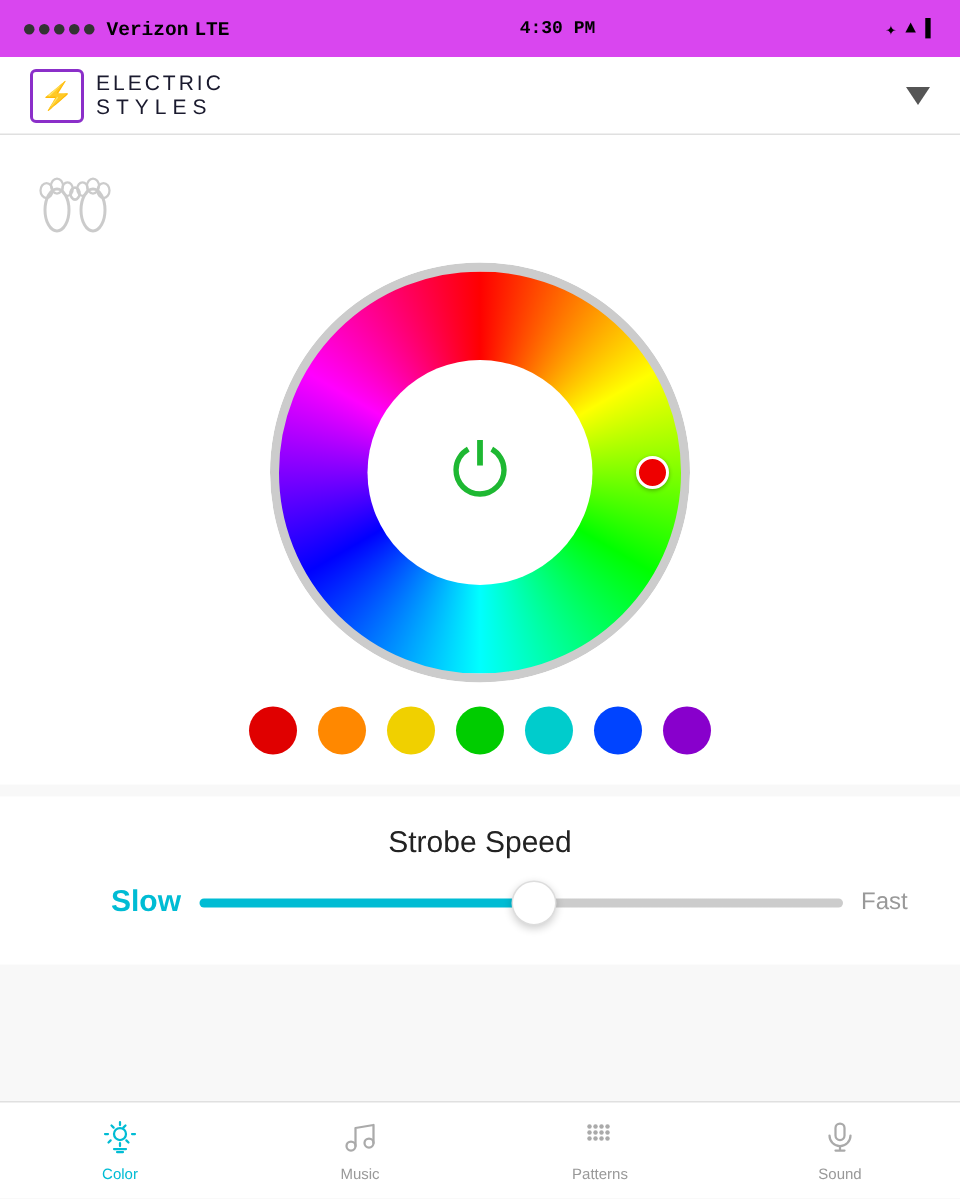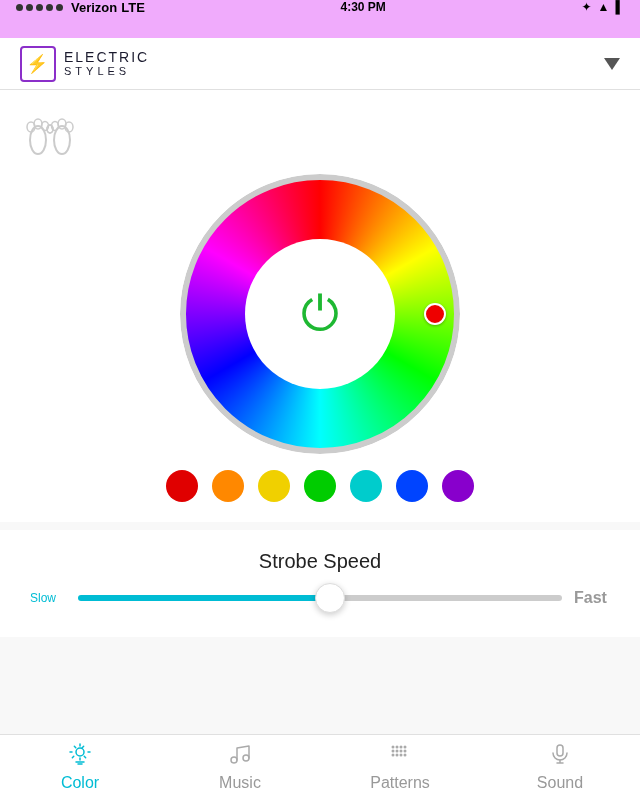--- a/index.html
+++ b/index.html
@@ -10,27 +10,28 @@
       background: #f0f0f0;
       font-family: -apple-system, 'Helvetica Neue', Arial, sans-serif;
       overflow: hidden;
       position: relative;
     }
 
     
     #status-bar {
       width: 100%;
       height: 38px;
-      background: #f0abfc;
-      display: flex;
-      align-items: flex-start;
+      background: #d946ef;
+      display: flex;
+      align-items: center;
       justify-content: space-between;
       padding: 0 16px;
       font-size: 13px;
       font-weight: 500;
+      font-family: Liberation Mono, monospace;
     }
     .status-left { display: flex; align-items: center; gap: 4px; }
     .status-dots { display: flex; gap: 3px; }
     .status-dot { width: 7px; height: 7px; border-radius: 50%; background: #333; }
     .status-carrier { font-size: 13px; font-weight: 600; margin-left: 4px; }
     .status-lte { font-size: 13px; font-weight: 600; }
     .status-center { font-size: 12px; font-weight: 600; }
     .status-right { display: flex; align-items: center; gap: 6px; font-size: 12px; }
 
     
@@ -60,21 +61,21 @@
     }
     .logo-text {
       font-size: 14px;
       font-weight: 400;
       letter-spacing: 2px;
       color: #1a1a2e;
       text-transform: uppercase;
       line-height: 1.1;
     }
     .logo-subtitle {
-      font-size: 11px;
+      font-size: 14px;
       letter-spacing: 4px;
       color: #1a1a2e;
       text-transform: uppercase;
     }
     .header-dropdown {
       width: 0;
       height: 0;
       border-left: 8px solid transparent;
       border-right: 8px solid transparent;
       border-top: 12px solid #555;
@@ -211,30 +212,31 @@
       margin-bottom: 16px;
     }
 
     .slider-container {
       display: flex;
       align-items: center;
       gap: 12px;
     }
 
     .slider-label-slow {
-      font-size: 12px;
+      font-size: 20px;
       color: #00bcd4;
-      font-weight: 400;
+      font-weight: 700;
       min-width: 36px;
+      margin-left: 44px;
     }
 
     .slider-label-fast {
       font-size: 16px;
       color: #999;
-      font-weight: 700;
+      font-weight: 400;
       min-width: 36px;
     }
 
     .slider-track {
       flex: 1;
       height: 6px;
       border-radius: 3px;
       background: linear-gradient(to right, #00bcd4 0%, #00bcd4 55%, #ccc 55%, #ccc 100%);
       position: relative;
     }
@@ -274,21 +276,21 @@
       cursor: pointer;
       padding: 8px 0;
     }
 
     .nav-icon {
       font-size: 22px;
       line-height: 1;
     }
 
     .nav-label {
-      font-size: 16px;
+      font-size: 10px;
       color: #999;
     }
 
     .nav-item.active .nav-label {
       color: #00bcd4;
     }
 
     .nav-item.active .nav-icon {
       color: #00bcd4;
     }

